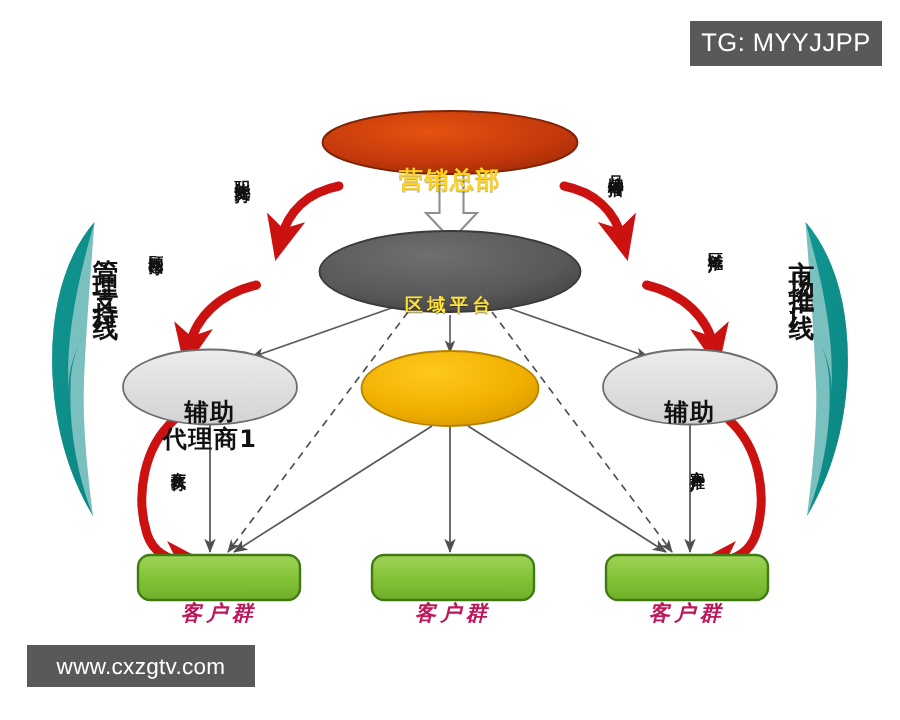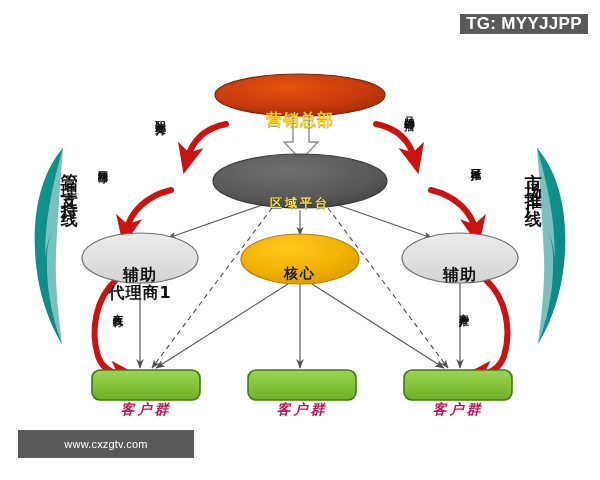--- a/index.html
+++ b/index.html
@@ -41,22 +41,22 @@
   .side-line{font-size:17px;letter-spacing:9px;color:#111;}
   .small-v{font-size:10.5px;letter-spacing:1.5px;}
   .small-v2{font-size:10px;letter-spacing:1px;}
 
   
   .tag{
     position:absolute;background:#595959;color:#fff;
     font-family:"Liberation Sans","DejaVu Sans",sans-serif;
     display:flex;align-items:center;justify-content:center;
   }
-  #tg-tag{right:12px;top:14px;width:128px;height:20px;font-size:17px;letter-spacing:.3px;font-weight:bold;}
-  #wm-tag{left:18px;bottom:22px;width:176px;height:28px;font-size:11px;letter-spacing:.2px;}
+  #tg-tag{right:12px;top:14px;width:128px;height:30px;font-size:17px;letter-spacing:.3px;}
+  #wm-tag{left:18px;bottom:22px;width:152px;height:28px;font-size:15px;letter-spacing:.2px;}
 </style>
 </head>
 <body>
 
 <div id="stage">
 
   <svg id="svgroot" viewBox="0 0 600 480">
     <defs>
       <marker id="mk-gray" markerWidth="9" markerHeight="9" refX="7.4" refY="3.2" orient="auto" markerUnits="strokeWidth">
         <path d="M0,0 L8,3.2 L0,6.4 L2.1,3.2 z" fill="#4f4f4f"></path>
@@ -167,21 +167,20 @@
     <rect x="404" y="370" width="108" height="30" rx="8" ry="8" fill="url(#gCust)" stroke="#3f7a12" stroke-width="1.6"></rect>
   </svg>
 
   <div class="node-text hq-text" style="left:215px;top:86px;width:170px;">营销总部</div>
 
   <div class="node-text plat-text" style="left:213px;top:172px;width:174px;">区域平台</div>
 
   <div class="node-text agent-text" style="left:82px;top:241px;width:116px;">辅助</div>
   <div class="node-text agent-text" style="left:82px;top:259px;width:116px;">代理商1</div>
 
-  <div class="node-text core-text" style="left:242px;top:241px;width:116px;">核心</div>
 
   <div class="node-text agent-text" style="left:402px;top:241px;width:116px;">辅助</div>
 
   <div class="node-text cust-text" style="left:92px;top:377px;width:108px;">客户群</div>
   <div class="node-text cust-text" style="left:248px;top:377px;width:108px;">客户群</div>
   <div class="node-text cust-text" style="left:404px;top:377px;width:108px;">客户群</div>
 
   <div class="vlabel side-line" style="left:60px;top:160px;height:180px;">管理支持线</div>
   <div class="vlabel side-line" style="left:524px;top:160px;height:180px;">市场推广线</div>
 

